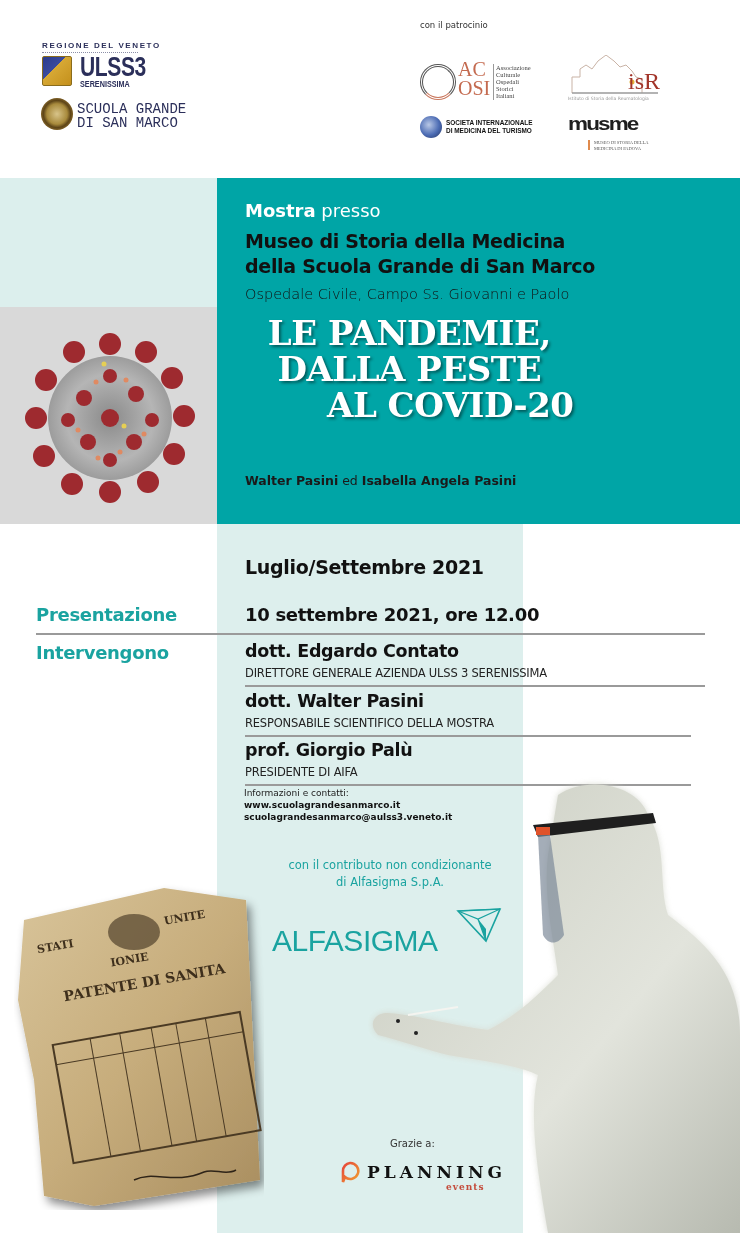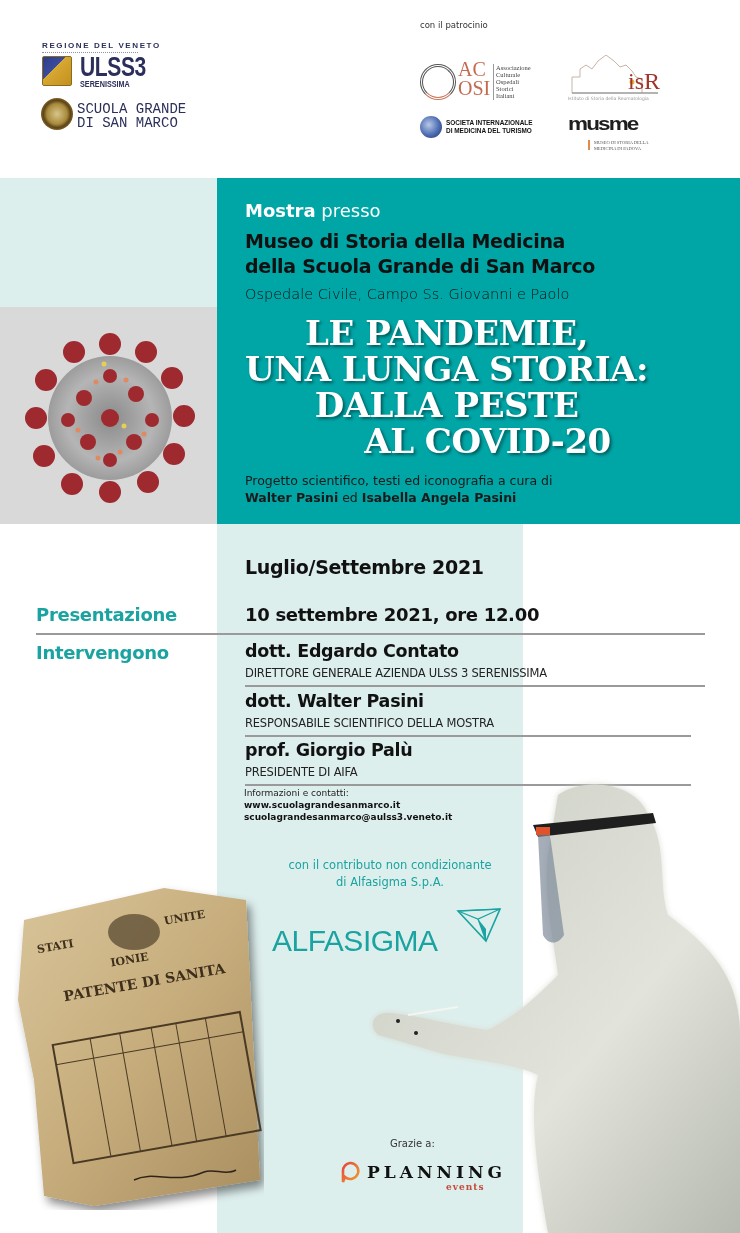--- a/index.html
+++ b/index.html
@@ -188,27 +188,25 @@
 
 <div class="abs mostra"><b>Mostra</b><span> presso</span></div>
 <div class="abs museo">
   <div>Museo di Storia della Medicina</div>
   <div>della Scuola Grande di San Marco</div>
 </div>
 <div class="abs osped">Ospedale Civile, Campo Ss. Giovanni e Paolo</div>
 
 <div class="abs title">
   <div>LE PANDEMIE,</div>
-  <div>UNA LUNGA STORIA:</div>
   <div>DALLA PESTE</div>
   <div class="indent">AL COVID-20</div>
 </div>
 
 <div class="abs curatori">
-  <div>Progetto scientifico, testi ed iconografia a cura di</div>
   <div><b>Walter Pasini</b><span> ed </span><b>Isabella Angela Pasini</b></div>
 </div>
 
 <div class="abs col-light"></div>
 
 <div class="abs dates">Luglio/Settembre 2021</div>
 
 <div class="abs lab lab-pres">Presentazione</div>
 <div class="abs val val-pres">10 settembre 2021, ore 12.00</div>
 <div class="abs rule r1"></div>

